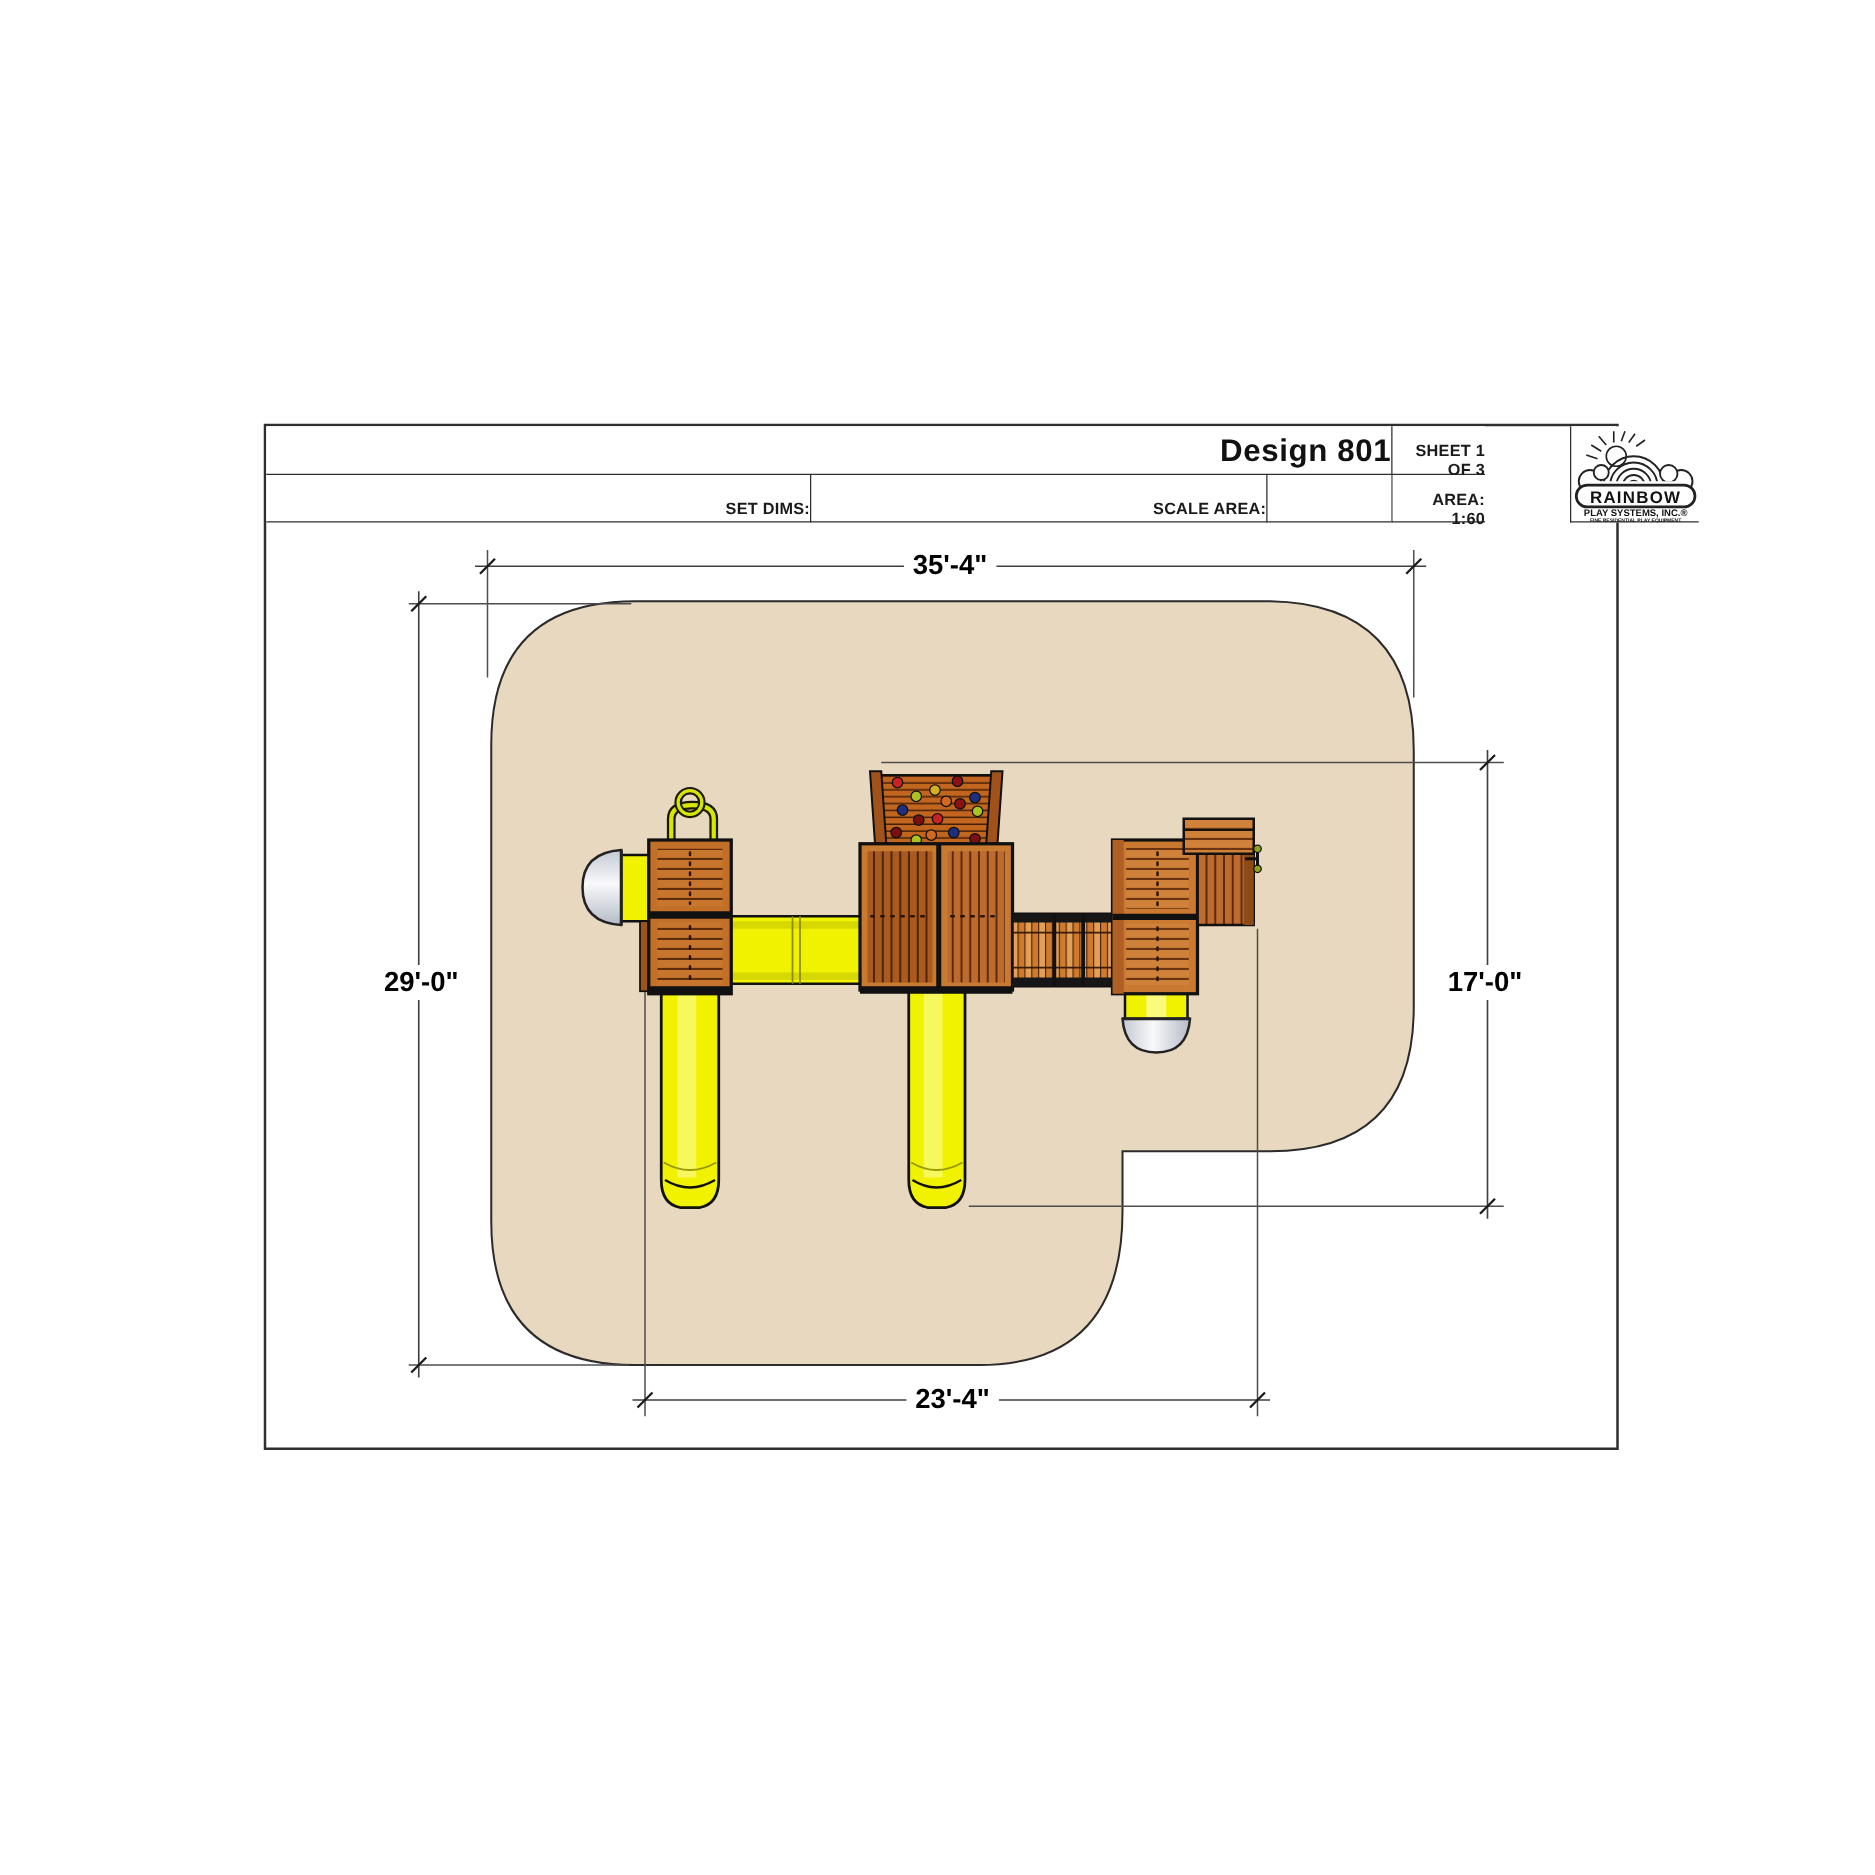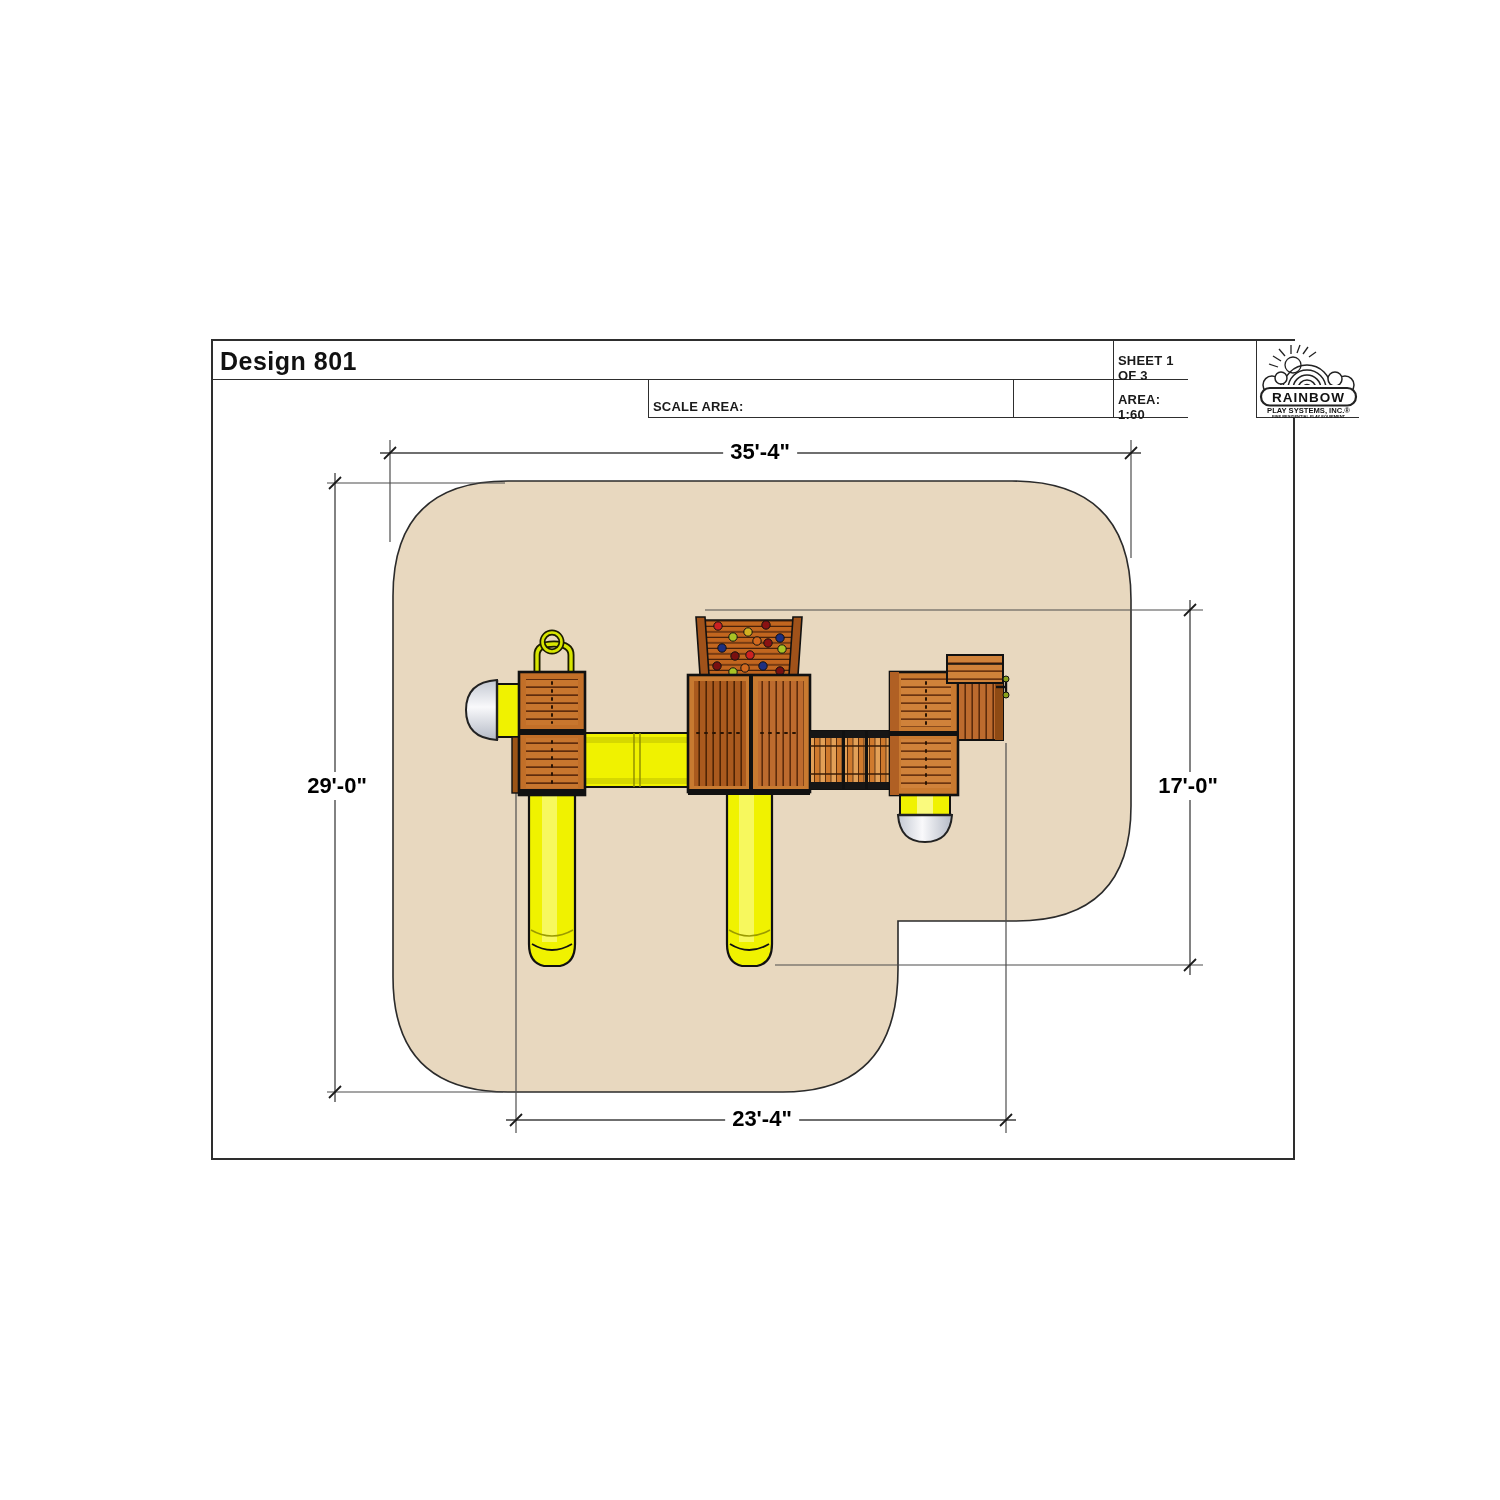--- a/index.html
+++ b/index.html
@@ -1,17 +1,17 @@
 <!DOCTYPE html>
 <html><head>
 <meta charset="utf-8">
 <style>
   html,body{margin:0;padding:0;background:#fff;}
   .page{position:relative;width:1500px;height:1500px;background:#fff;
-        font-family:"Liberation Sans", sans-serif;overflow:hidden;}
+        font-family:"Liberation Sans", sans-serif;overflow:hidden;text-align:right;}
   .abs{position:absolute;}
   svg{display:block;}
   
   .frame{left:211px;top:339px;width:1080px;height:817px;border:2px solid #2e2e2e;}
   .cell{position:absolute;background:#fff;box-sizing:border-box;}
   .cell-design{left:213px;top:341px;width:900px;height:39px;border-bottom:1.5px solid #2e2e2e;}
   .cell-sheet{left:1113px;top:341px;width:75px;height:39px;border-left:1.5px solid #2e2e2e;border-bottom:1.5px solid #2e2e2e;}
   .cell-scale{left:1113px;top:380px;width:75px;height:38px;border-left:1.5px solid #2e2e2e;border-bottom:1.5px solid #2e2e2e;}
   .cell-logo{left:1256px;top:341px;width:103px;height:77px;border-left:1.5px solid #2e2e2e;border-bottom:1.5px solid #2e2e2e;}
   .cell-setdims{left:213px;top:380px;width:435px;height:38px;border-bottom:1.5px solid #2e2e2e;}
@@ -229,20 +229,23 @@
 
   <div class="cell cell-design">
     <div class="t-design">Design 801</div>
   </div>
   <div class="cell cell-sheet">
     <div class="t-info">SHEET 1 OF 3</div>
   </div>
   <div class="cell cell-scale">
     <div class="t-info">AREA: 1:60</div>
   </div>
+  <div class="cell cell-setdims">
+    <div class="t-small">SET DIMS:</div>
+  </div>
   <div class="cell cell-playarea">
     <div class="t-small">SCALE AREA:</div>
   </div>
   <div class="cell cell-blank"></div>
 
   <div class="cell cell-logo">
     <svg width="103" height="77" viewBox="0 0 103 77">
 
       <g stroke="#222" stroke-width="1.3">
         <line x1="34" y1="13" x2="34" y2="4"></line>

